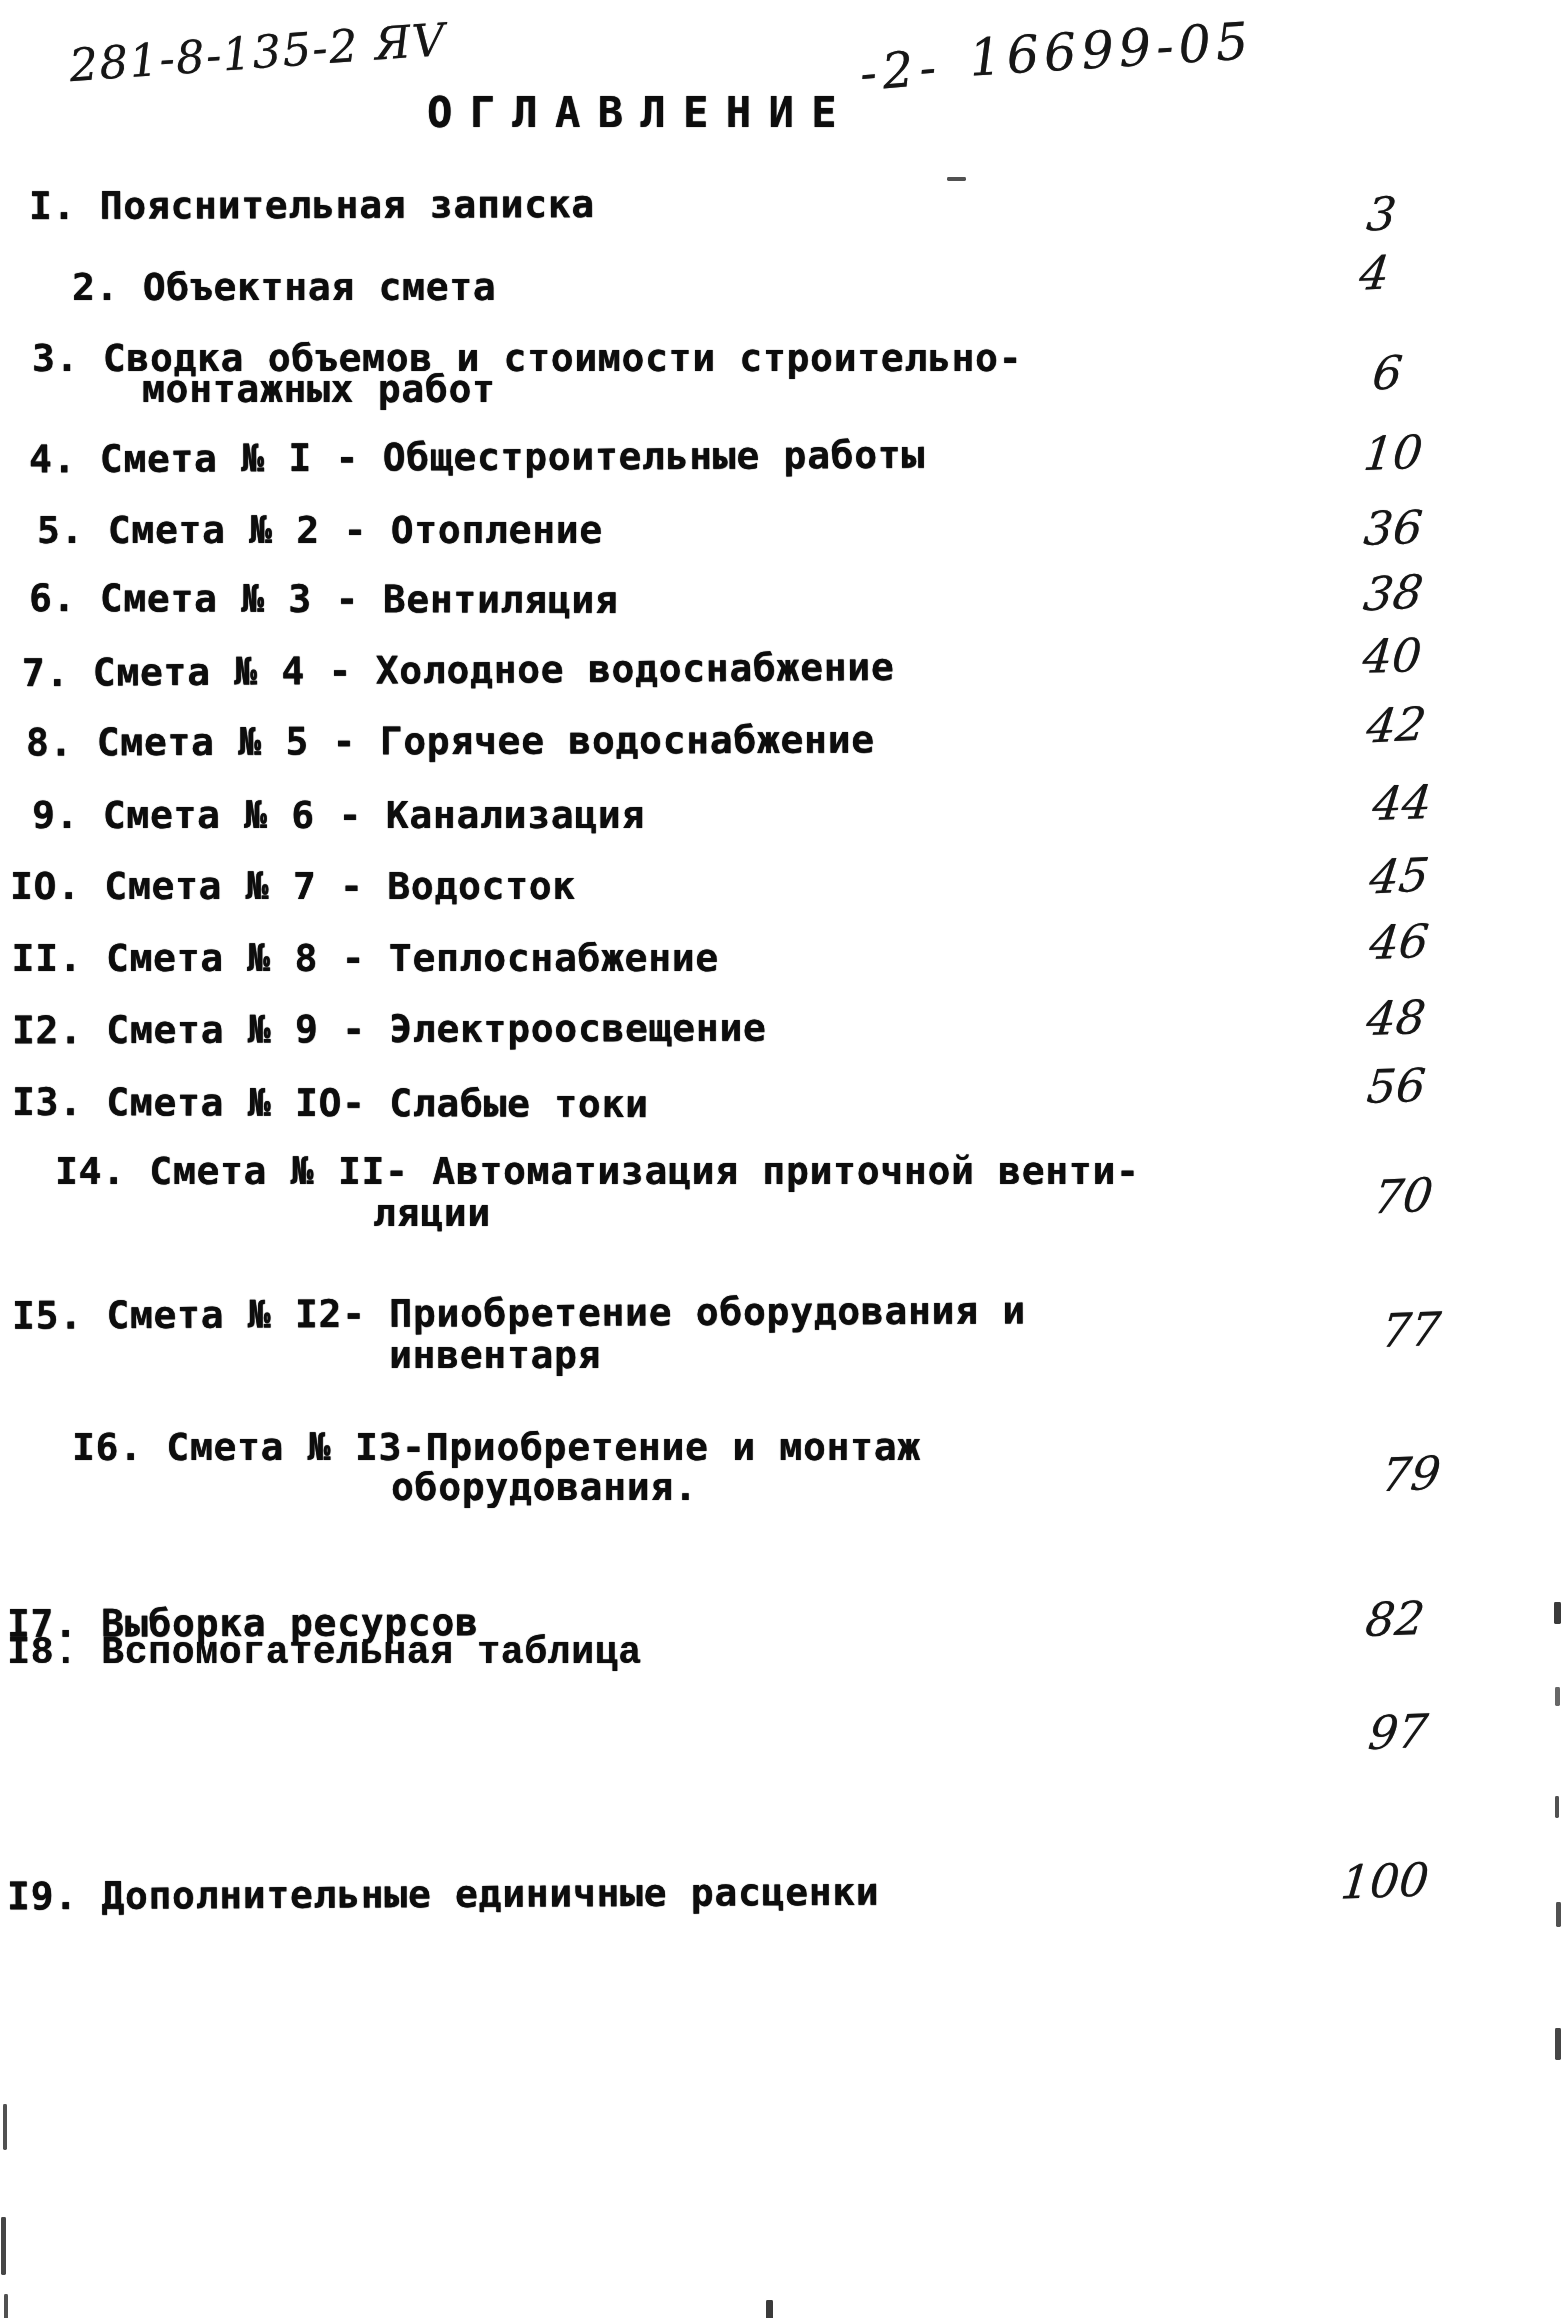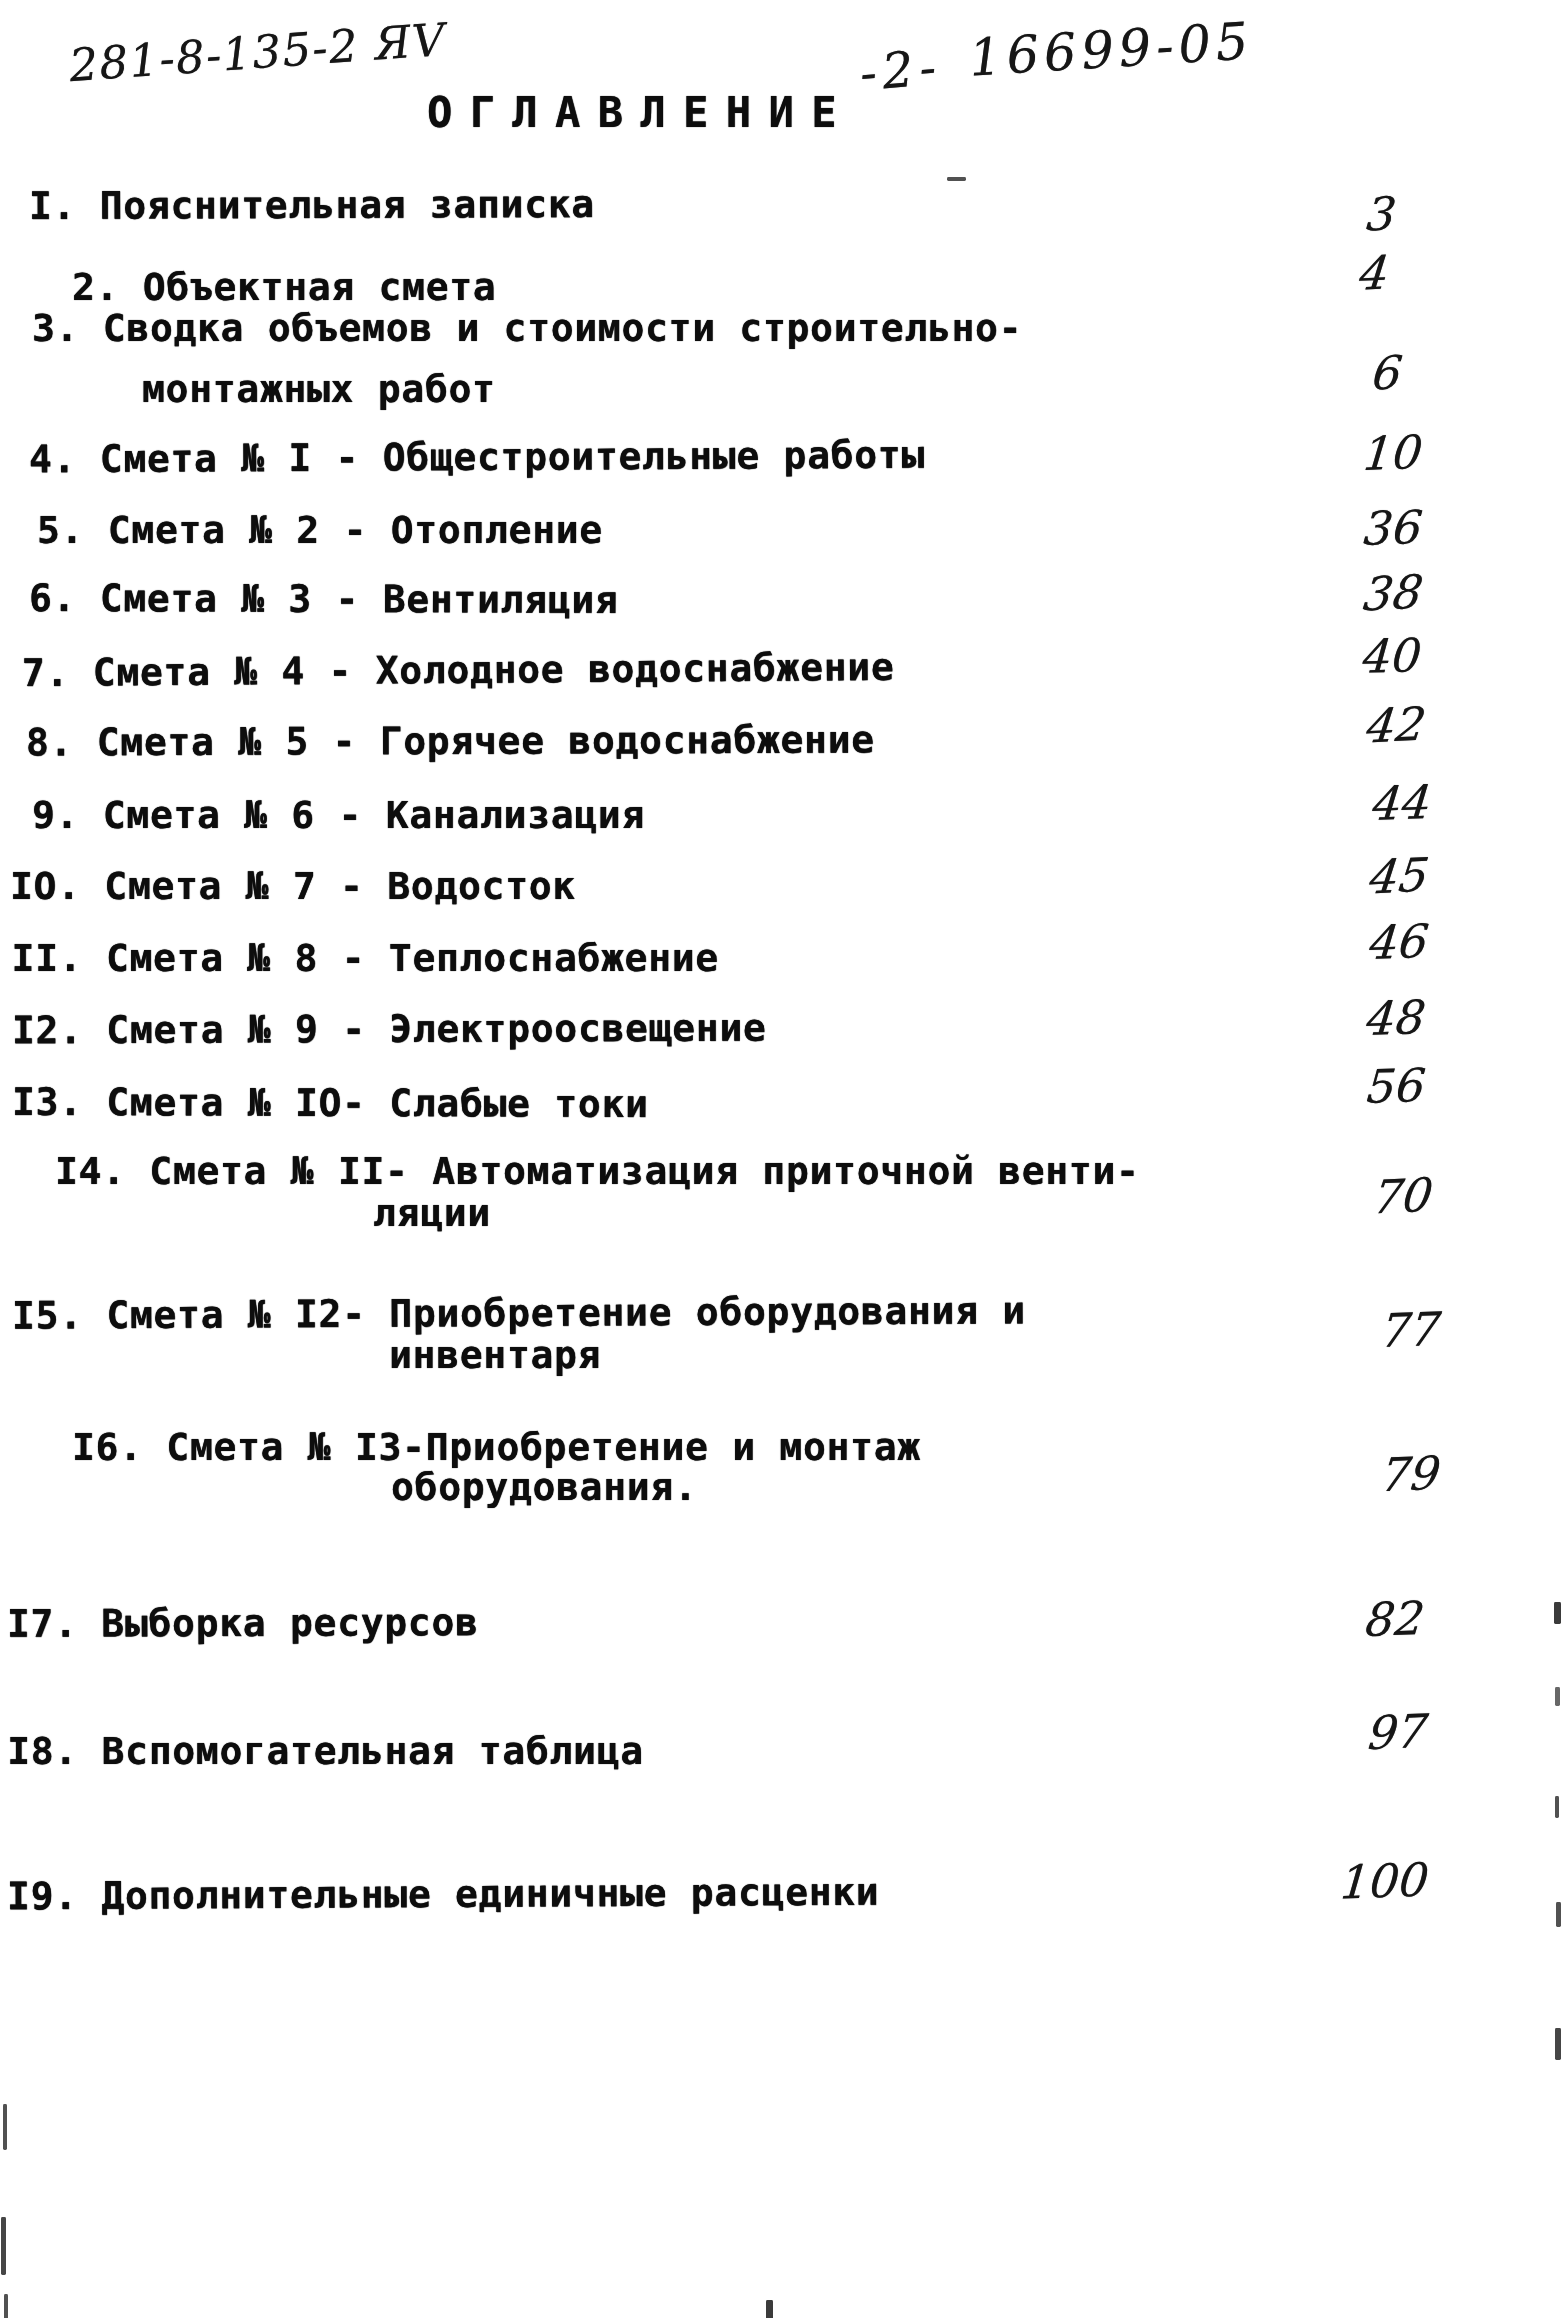--- a/index.html
+++ b/index.html
@@ -55,21 +55,21 @@
 
   <div class="hw" style="left:969px;top:20px;font-size:51px;letter-spacing:5px;transform:rotate(-3.5deg);">16699-05</div>
 
   <div class="tw title" style="left:427px;top:90px;">ОГЛАВЛЕНИЕ</div>
 
   <div id="toc">
       <div class="tw" style="left: 29px; top: 185px; transform: rotate(-0.2deg);">I. Пояснительная записка</div>
       <div class="hw" style="left: 1367px; top: 187px; font-size: 46px; transform: rotate(-1.75deg) skewX(-7deg);">3</div>
       <div class="tw" style="left: 32px; top: 267px; margin-left: 40px;">2. Объектная смета</div>
       <div class="hw" style="left: 1360px; top: 246px; font-size: 46px; transform: rotate(-2.25deg) skewX(-9deg);">4</div>
-      <div class="tw" style="left: 32px; top: 308px;">3. Сводка объемов и стоимости строительно-</div>
+      <div class="tw" style="left: 32px; top: 338px;">3. Сводка объемов и стоимости строительно-</div>
       <div class="tw" style="left: 142px; top: 369px;">монтажных работ</div>
       <div class="hw" style="left: 1373px; top: 346px; font-size: 46px; transform: rotate(-2deg) skewX(-8deg);">6</div>
       <div class="tw" style="left: 29px; top: 437px; transform: rotate(-0.3deg);">4. Смета № I - Общестроительные работы</div>
       <div class="hw" style="left: 1364px; top: 426px; font-size: 46px; transform: rotate(-2deg) skewX(-8deg);">10</div>
       <div class="tw" style="left: 29px; top: 510px; margin-left: 8px;">5. Смета № 2 - Отопление</div>
       <div class="hw" style="left: 1364px; top: 501px; font-size: 46px; transform: rotate(-1.5deg) skewX(-6deg);">36</div>
       <div class="tw" style="left: 29px; top: 579px; transform: rotate(0.2deg);">6. Смета № 3 - Вентиляция</div>
       <div class="hw" style="left: 1364px; top: 566px; font-size: 46px; transform: rotate(-2.5deg) skewX(-10deg);">38</div>
       <div class="tw" style="left: 22px; top: 650px; transform: rotate(-0.4deg);">7. Смета № 4 - Холодное водоснабжение</div>
       <div class="hw" style="left: 1363px; top: 629px; font-size: 46px; transform: rotate(-1.5deg) skewX(-6deg);">40</div>
@@ -89,21 +89,21 @@
       <div class="tw" style="left: 373px; top: 1193px;">ляции</div>
       <div class="hw" style="left: 1374px; top: 1169px; font-size: 46px; transform: rotate(-2.5deg) skewX(-10deg);">70</div>
       <div class="tw" style="left: 11.6px; top: 1293px; transform: rotate(-0.3deg);">I5. Смета № I2- Приобретение оборудования и</div>
       <div class="tw" style="left: 373px; top: 1335px; margin-left: 16px;">инвентаря</div>
       <div class="hw" style="left: 1382px; top: 1303px; font-size: 46px; transform: rotate(-2deg) skewX(-8deg);">77</div>
       <div class="tw" style="left: 72px; top: 1427px;">I6. Смета № I3-Приобретение и монтаж</div>
       <div class="tw" style="left: 391px; top: 1467px;">оборудования.</div>
       <div class="hw" style="left: 1382px; top: 1447px; font-size: 46px; transform: rotate(-2.25deg) skewX(-9deg);">79</div>
       <div class="tw" style="left: 7.2px; top: 1603px; transform: rotate(-0.2deg);">I7. Выборка ресурсов</div>
       <div class="hw" style="left: 1366px; top: 1592px; font-size: 46px; transform: rotate(-2deg) skewX(-8deg);">82</div>
-      <div class="tw" style="left: 7.2px; top: 1731px;">I8. Вспомогательная таблица</div>
+      <div class="tw" style="left: 7.2px; top: 1632px; font-family: Liberation Mono, monospace;">I8. Вспомогательная таблица</div>
       <div class="hw" style="left: 1369px; top: 1705px; font-size: 46px; transform: rotate(-2.25deg) skewX(-9deg);">97</div>
       <div class="tw" style="left: 7.2px; top: 1874px; transform: rotate(-0.3deg);">I9. Дополнительные единичные расценки</div>
       <div class="hw" style="left: 1341px; top: 1854px; font-size: 46px; transform: rotate(-1.75deg) skewX(-7deg);">100</div>
     </div>
 
   <div id="artifacts">
       <div class="artifact" style="left: 947px; top: 177px; width: 19px; height: 4.3px; opacity: 0.8;"></div>
       <div class="artifact" style="left: 1554px; top: 1602px; width: 6.5px; height: 22px; opacity: 0.9;"></div>
       <div class="artifact" style="left: 1555px; top: 1687px; width: 5px; height: 19px; opacity: 0.7;"></div>
       <div class="artifact" style="left: 1555px; top: 1796px; width: 4.3px; height: 22px; opacity: 0.8;"></div>

